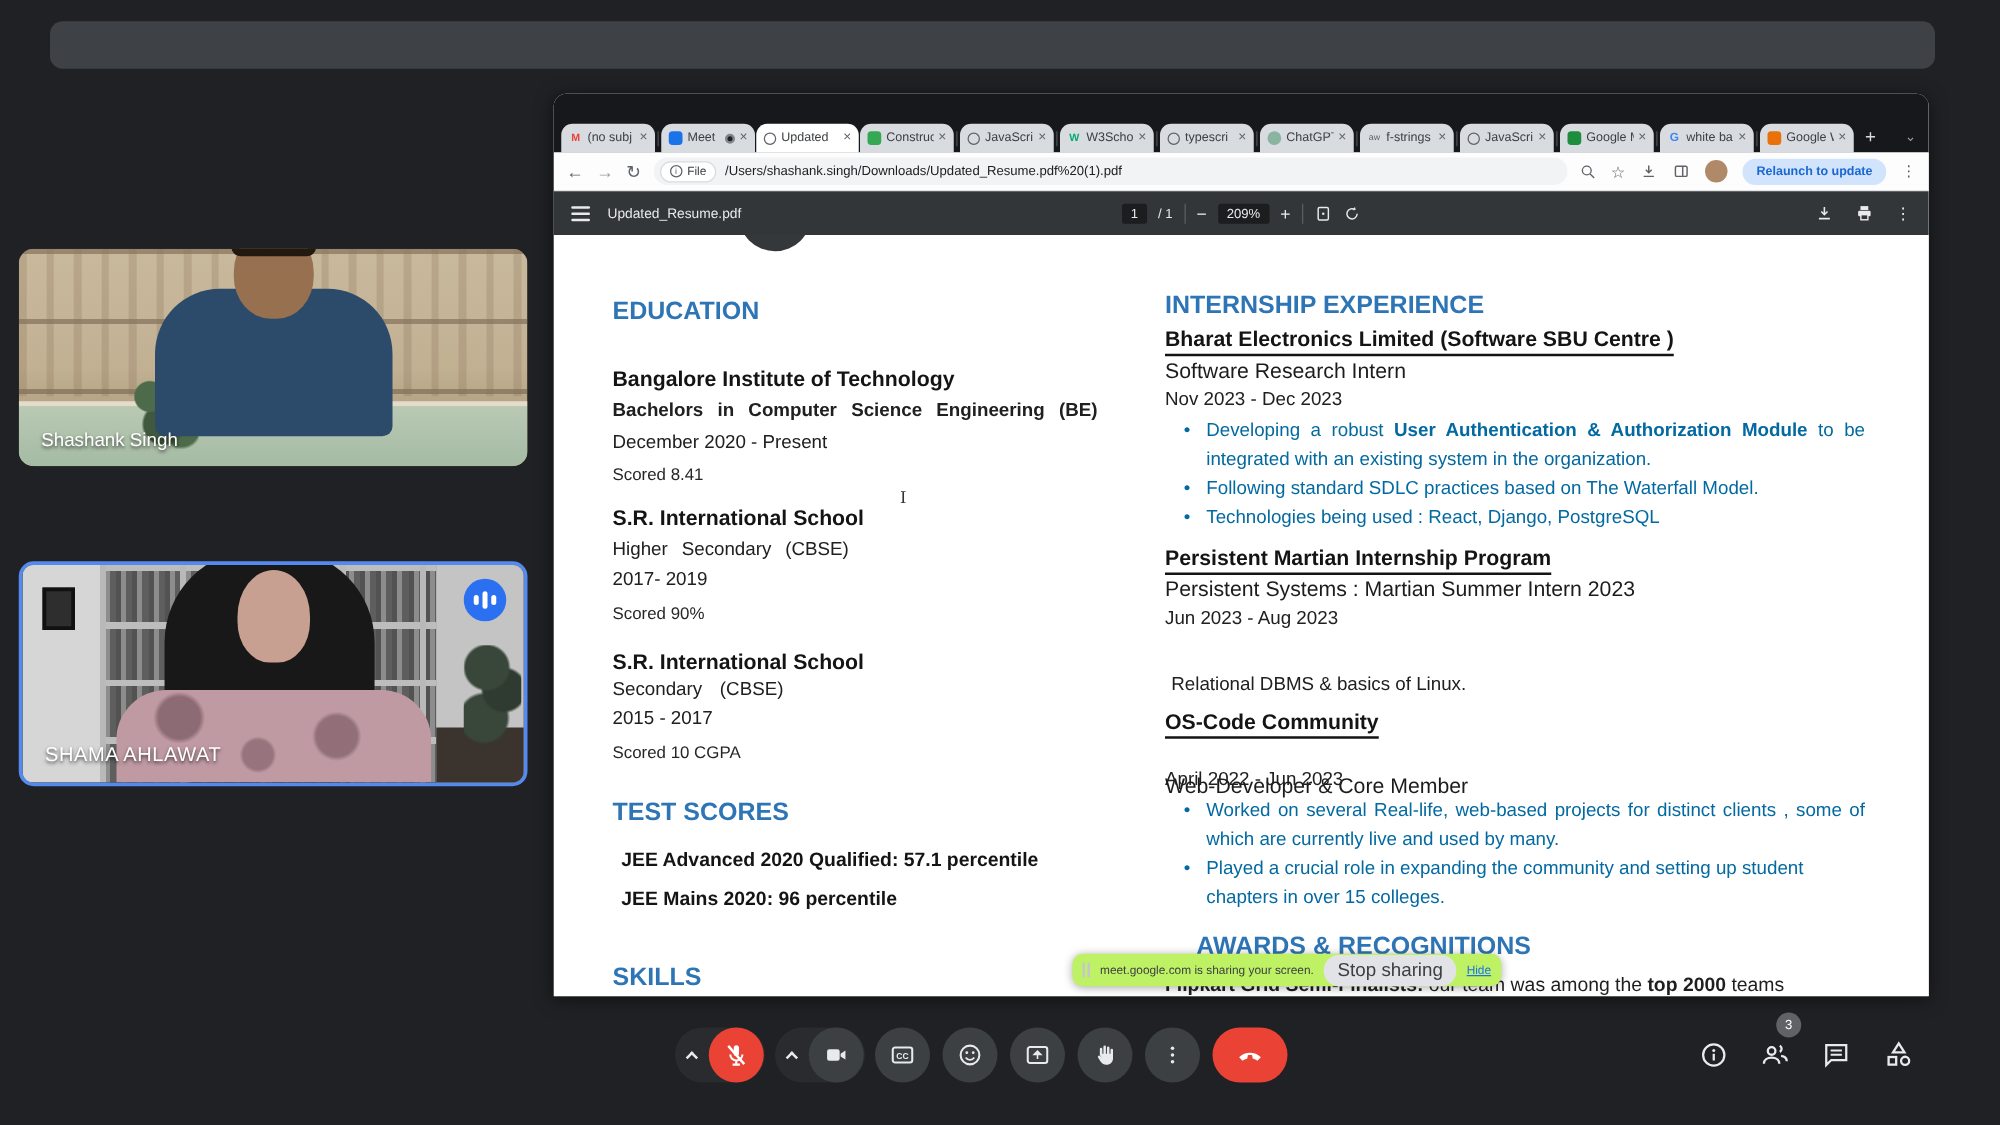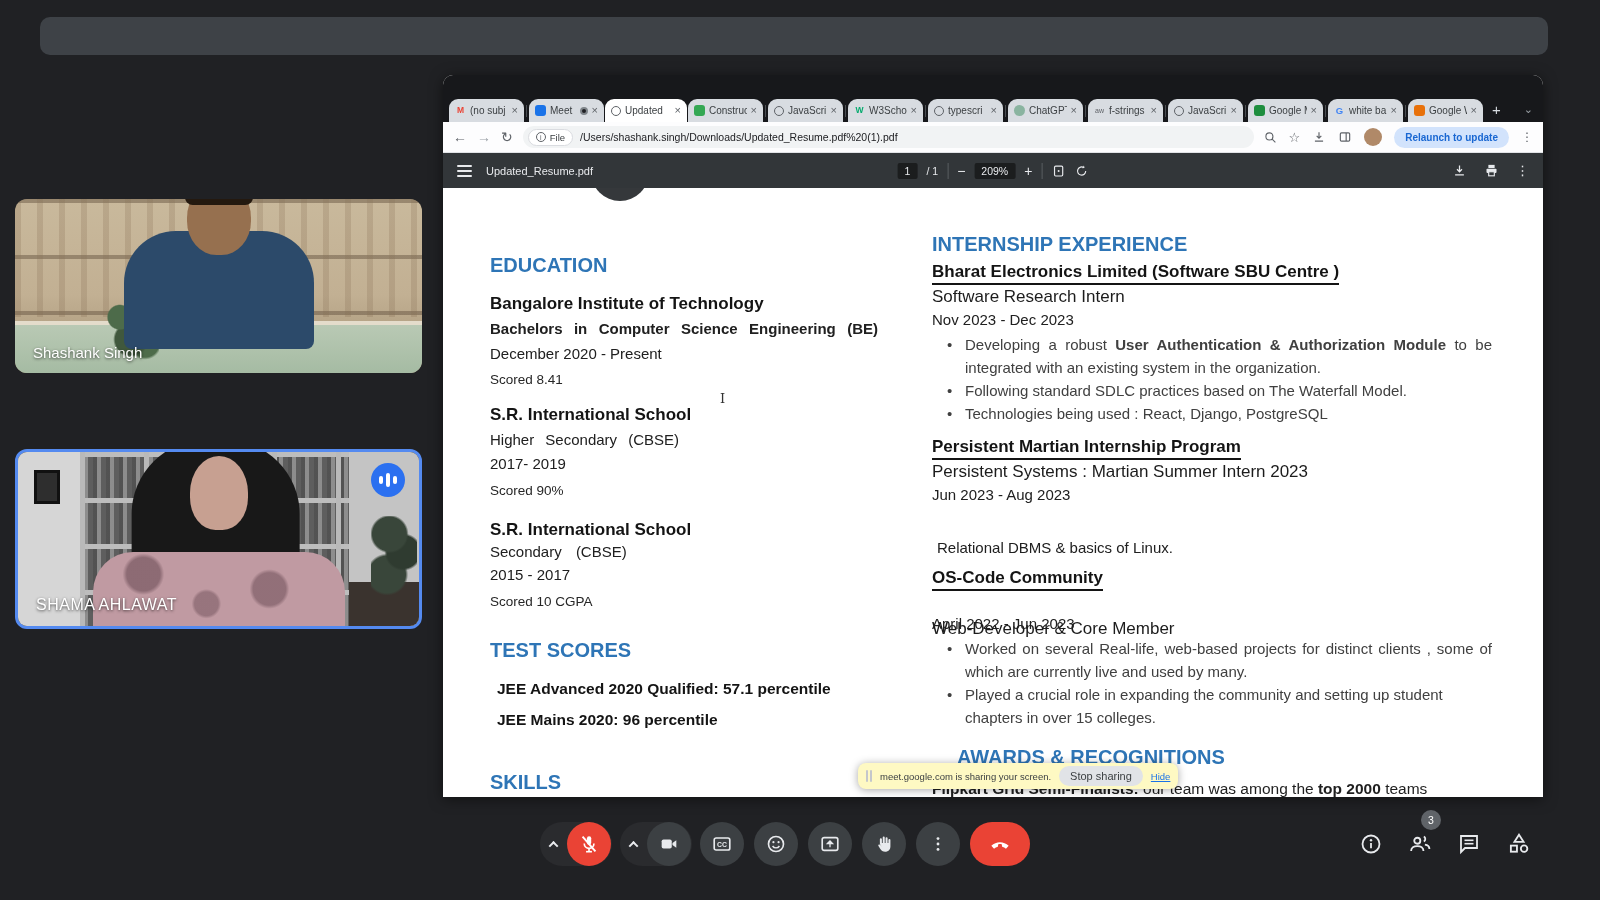--- a/index.html
+++ b/index.html
@@ -129,32 +129,32 @@
   .arc { position:absolute; left:148px; top:-45px; width:58px; height:58px; border-radius:50%; background:#35383b; }
 
   .abs { position:absolute; }
   .h-blue { color:#2e75b6; font-weight:bold; font-size:20px; }
   .school { font-size:17px; font-weight:bold; color:#141414; }
   .body15 { font-size:15px; color:#202020; }
   .score { font-size:13.5px; color:#262626; }
   .jee { font-size:15.5px; font-weight:bold; color:#141414; }
   .u2 { border-bottom:2px solid #141414; padding-bottom:1px; display:inline-block; }
   .role17 { font-size:17px; color:#1c1c1c; }
-  .bullets { width:560px; font-size:15px; line-height:23px; color:#404040; }
+  .bullets { width:560px; font-size:15px; line-height:23px; color:#0369a1; }
   .bullets .li { position:relative; padding-left:33px; }
   .bullets .li::before { content:"•"; position:absolute; left:15px; }
   .just { text-align:justify; }
   .cursor-i { font-family:"DejaVu Serif",serif; font-size:13px; color:#333; }
 
-  .share-banner { position:absolute; left:415px; top:688px; height:26px; background:#fef9c3; border-radius:8px;
+  .share-banner { position:absolute; left:415px; top:688px; height:26px; background:#bef264; border-radius:8px;
     box-shadow:0 1px 8px rgba(0,0,0,.35); display:flex; align-items:center; padding:0 8px; gap:8px; z-index:6; }
   .drag-dots { display:flex; gap:2px; }
   .drag-dots i { width:2px; height:12px; background:#c4c7cb; border-radius:1px; }
   .sb-text { font-size:9.5px; color:#3c4043; white-space:nowrap; }
-  .sb-stop { background:#e1e3e7; border-radius:12px; padding:4px 11px; font-size:11px; color:#3c4043; white-space:nowrap; }
+  .sb-stop { background:#e1e3e7; border-radius:12px; padding:4px 11px; font-size:15px; color:#3c4043; white-space:nowrap; }
   .sb-hide { font-size:9.5px; color:#1a73e8; text-decoration:underline; }
 
   
   .ctl-group { position:absolute; top:822px; height:44px; background:#2a2b2e; border-radius:22px;
     display:flex; align-items:center; }
   .chev { width:27px; display:flex; justify-content:center; }
   .chev i { width:7px; height:7px; border-left:2px solid #e8eaed; border-top:2px solid #e8eaed;
     transform:rotate(45deg) translate(1px,1px); }
   .round-btn { width:44px; height:44px; border-radius:50%; background:#3c4043;
     display:flex; align-items:center; justify-content:center; flex:none; }
@@ -349,21 +349,21 @@
           <rect x="4" y="9" width="16" height="7" rx="1.5" fill="#e8eaed"></rect>
           <rect x="7.5" y="14" width="9" height="6.5" fill="#323639" stroke="#e8eaed" stroke-width="1.8"></rect>
         </svg>
       <span class="vdots" style="color:#e8eaed;font-size:13px;">⋮</span>
     </div>
   </div>
 
   <div class="content">
     <div class="arc"></div>
 
-    <div class="abs h-blue" style="left:47px;top:50px;margin-top:16px;">EDUCATION</div>
+    <div class="abs h-blue" style="left:47px;top:50px;">EDUCATION</div>
 
     <div class="abs school" style="left:47px;top:106px;">Bangalore Institute of Technology</div>
     <div class="abs body15 just" style="left:47px;top:132px;width:388px;text-align-last:justify;font-weight:bold;">Bachelors in Computer Science Engineering (BE)</div>
     <div class="abs body15" style="left:47px;top:157px;">December 2020 - Present</div>
     <div class="abs score" style="left:47px;top:184px;">Scored 8.41</div>
 
     <span class="abs cursor-i" style="left:277px;top:203px;">I</span>
 
     <div class="abs school" style="left:47px;top:217px;">S.R. International School</div>
     <div class="abs body15" style="left:47px;top:243px;word-spacing:7px;">Higher Secondary (CBSE)</div>

